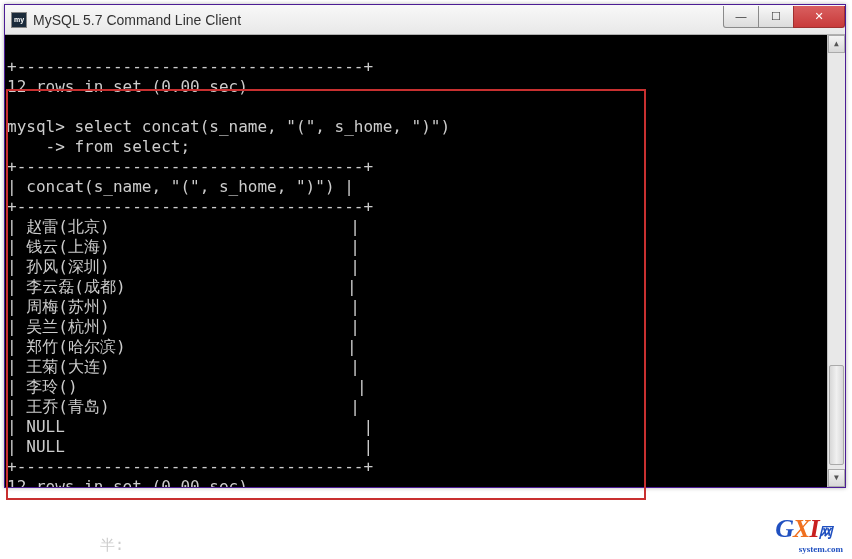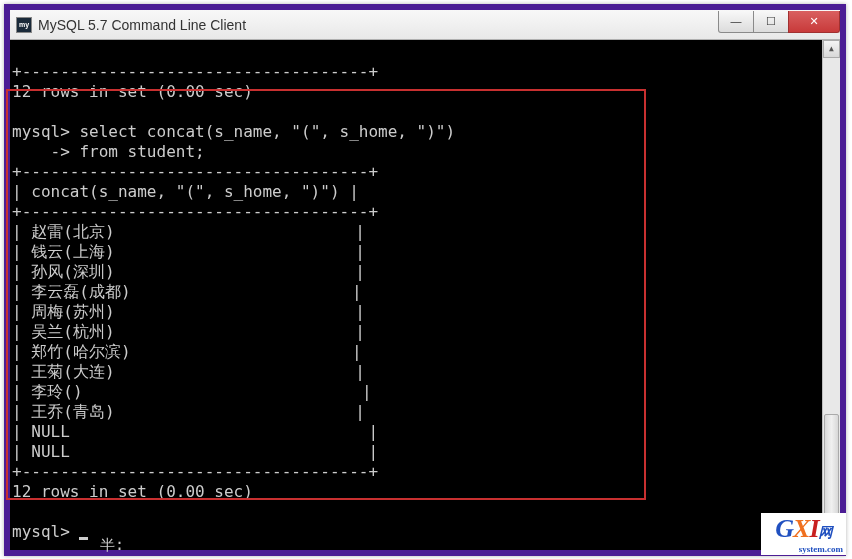--- a/index.html
+++ b/index.html
@@ -10,23 +10,23 @@
     body {
       width: 852px;
       height: 559px;
       background: #fff;
       font-family: "Segoe UI", Tahoma, sans-serif;
       overflow: hidden;
       position: relative;
     }
     .window {
       width: 842px;
-      height: 552px;
+      height: 484px;
       margin: 4px;
-      border: 6px solid #4c1d95;
+      border: 1px solid #4c1d95;
       background: #000;
       display: flex;
       flex-direction: column;
       box-shadow: 0 0 4px rgba(0,0,0,0.3);
     }
     .titlebar {
       height: 30px;
       background: linear-gradient(to bottom, #f8f8f8, #e8e8e8);
       border-bottom: 1px solid #b0b0b0;
       display: flex;
@@ -199,21 +199,21 @@
           <span>✕</span>
         </div>
     </div>
   </div>
 
   <div class="terminal">
 <span>+------------------------------------+</span>
 <span>12 rows in set (0.00 sec)</span>
 
 <span>mysql&gt; </span><span>select concat(s_name, "(", s_home, ")")</span>
-<span>    -&gt; </span><span>from student;</span>
+<span>    -&gt; </span><span>from select;</span>
 <span>+------------------------------------+</span>
 <span>| concat(s_name, "(", s_home, ")") |</span>
 <span>+------------------------------------+</span>
 <span>| 赵雷(北京)                         |</span>
 <span>| 钱云(上海)                         |</span>
 <span>| 孙风(深圳)                         |</span>
 <span>| 李云磊(成都)                       |</span>
 <span>| 周梅(苏州)                         |</span>
 <span>| 吴兰(杭州)                         |</span>
 <span>| 郑竹(哈尔滨)                       |</span>

